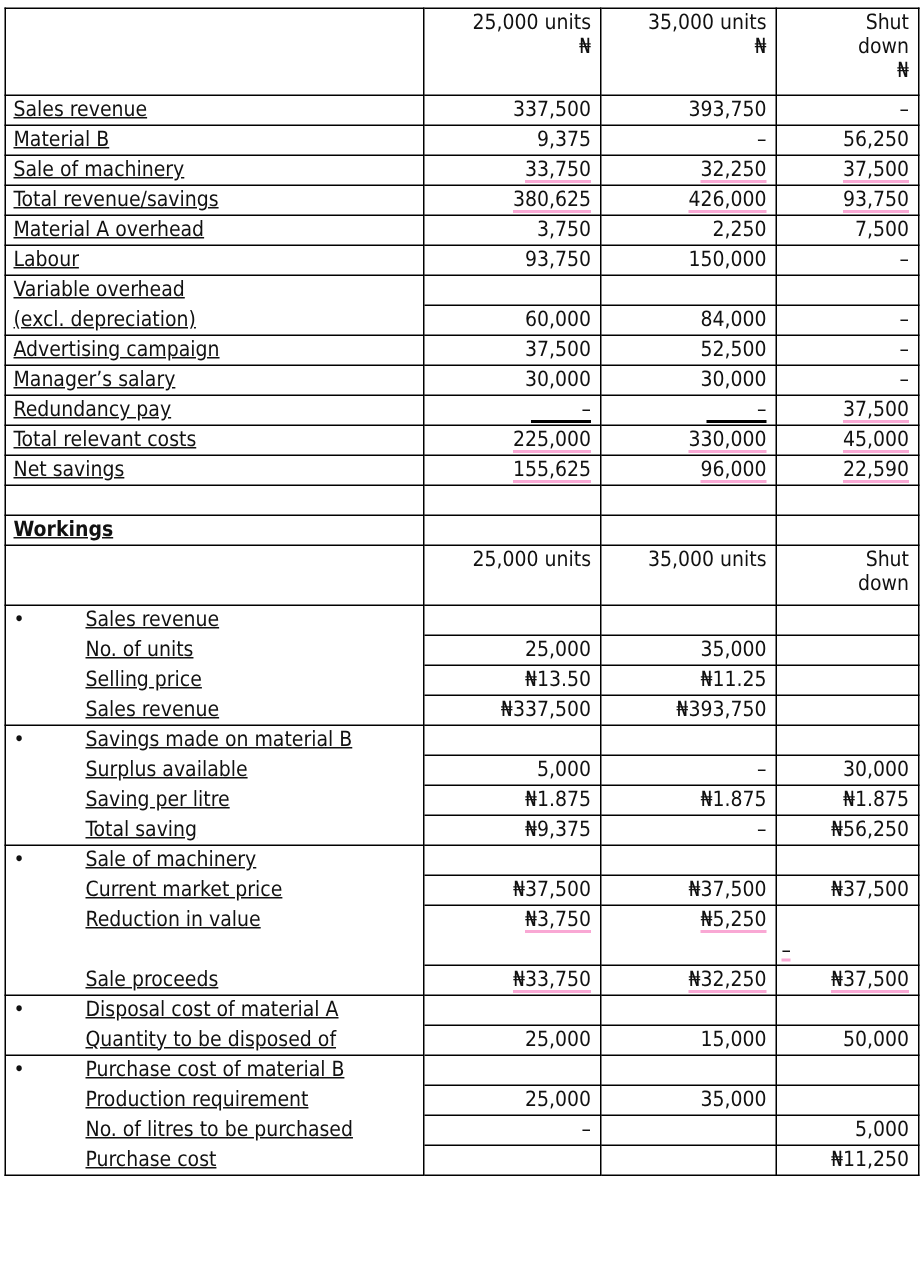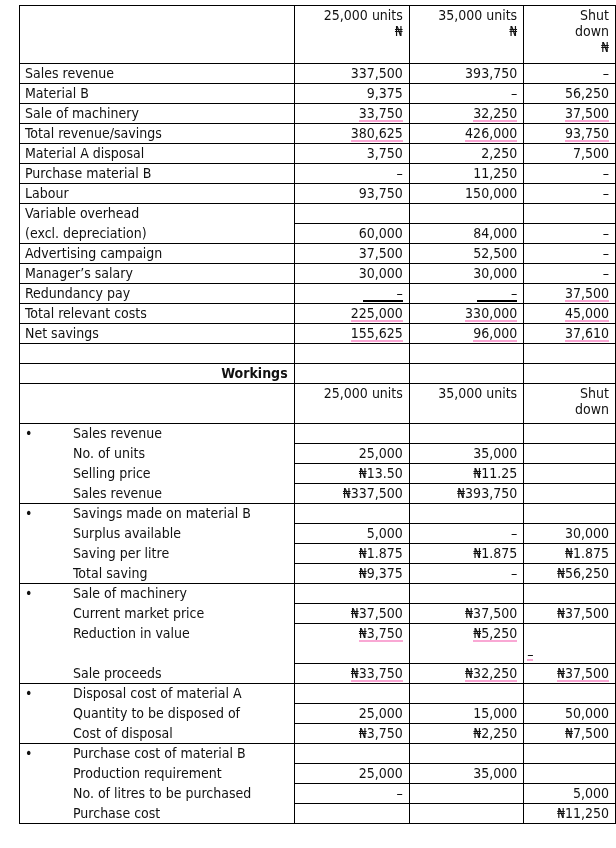--- a/index.html
+++ b/index.html
@@ -1,34 +1,34 @@
 <!DOCTYPE html>
 <html><head>
 <meta charset="utf-8">
 <style>
   html, body { margin: 0; padding: 0; background: #ffffff; }
   body { width: 616px; height: 848px; position: relative; overflow: hidden;
          font-family: "DejaVu Sans Condensed", "DejaVu Sans", "Liberation Sans", sans-serif;
          font-stretch: condensed; color: #111; }
-  table { position: absolute; left: 19px; top: 5px; border-collapse: collapse; table-layout: fixed;
+  table { position: absolute; left: 3px; top: 5px; border-collapse: collapse; table-layout: fixed;
           font-size: 14px; line-height: 16px; padding-left: 44px; }
   col.c0 { width: 279px; }
   col.c1 { width: 118px; }
   col.c2 { width: 117px; }
   col.c3 { width: 95px; }
   td { border: 1px solid #000; padding: 1px 6px 1px 6px; height: 17px; vertical-align: top;
        white-space: nowrap; overflow: hidden; }
   td.num { text-align: right; padding-right: 6px; }
-  td.lbl { padding-left: 5px; }
+  td.lbl { padding-left: 5px; text-decoration: underline; }
   td.hdr { height: 55px; text-align: right; }
   td.hdr2 { height: 37px; text-align: right; }
   td.tall { height: 37px; }
   .thick { border-bottom: 2px solid #f9a8d4; display: inline-block; line-height: 14px; }
   .dash-u { display: inline-block; border-bottom: 2px solid #000; min-width: 40px; text-align: right; line-height: 14px; }
-  .bold { font-weight: bold; text-align: right; }
+  .bold { font-weight: bold; }
   
   td.nb-top { border-top: none; }
   td.nb-bot { border-bottom: none; margin-left: 12px; }
   .bullet { display: inline-block; width: 48px; }
   .indent { display: inline-block; width: 48px; }
 </style>
 </head>
 <body>
 
 <table>
@@ -79,32 +79,26 @@
 
     <tr>
       <td class="lbl">Total revenue/savings</td>
       <td class="num"><span class="thick">380,625</span></td>
       <td class="num"><span class="thick">426,000</span></td>
       <td class="num"><span class="thick">93,750</span></td>
     </tr>
 
 
     <tr>
-      <td class="lbl">Material A disposal</td>
+      <td class="lbl">Material A overhead</td>
       <td class="num">3,750</td>
       <td class="num">2,250</td>
       <td class="num">7,500</td>
     </tr>
 
-    <tr>
-      <td class="lbl">Purchase material B</td>
-      <td class="num">–</td>
-      <td class="num">11,250</td>
-      <td class="num">–</td>
-    </tr>
 
     <tr>
       <td class="lbl">Labour</td>
       <td class="num">93,750</td>
       <td class="num">150,000</td>
       <td class="num">–</td>
     </tr>
 
     <tr>
       <td class="lbl nb-bot">Variable overhead</td>
@@ -145,21 +139,21 @@
       <td class="lbl">Total relevant costs</td>
       <td class="num"><span class="thick">225,000</span></td>
       <td class="num"><span class="thick">330,000</span></td>
       <td class="num"><span class="thick">45,000</span></td>
     </tr>
 
     <tr>
       <td class="lbl">Net savings</td>
       <td class="num"><span class="thick">155,625</span></td>
       <td class="num"><span class="thick">96,000</span></td>
-      <td class="num"><span class="thick">37,610</span></td>
+      <td class="num"><span class="thick">22,590</span></td>
     </tr>
 
     <tr>
       <td></td>
       <td></td>
       <td></td>
       <td></td>
     </tr>
 
     <tr>
@@ -258,26 +252,20 @@
       <td></td>
         <td></td>
         <td></td>
     </tr>
     <tr>
       <td class="lbl nb-top nb-bot"><span class="indent"></span><span>Quantity to be disposed of</span></td>
       <td class="num">25,000</td>
       <td class="num">15,000</td>
       <td class="num">50,000</td>
     </tr>
-    <tr>
-      <td class="lbl nb-top"><span class="indent"></span><span>Cost of disposal</span></td>
-      <td class="num">₦3,750</td>
-      <td class="num">₦2,250</td>
-      <td class="num">₦7,500</td>
-    </tr>
 
     <tr>
       <td class="lbl nb-bot"><span class="bullet">•</span><span>Purchase cost of material B</span></td>
       <td></td>
         <td></td>
         <td></td>
     </tr>
     <tr>
       <td class="lbl nb-top nb-bot"><span class="indent"></span><span>Production requirement</span></td>
       <td class="num">25,000</td>

